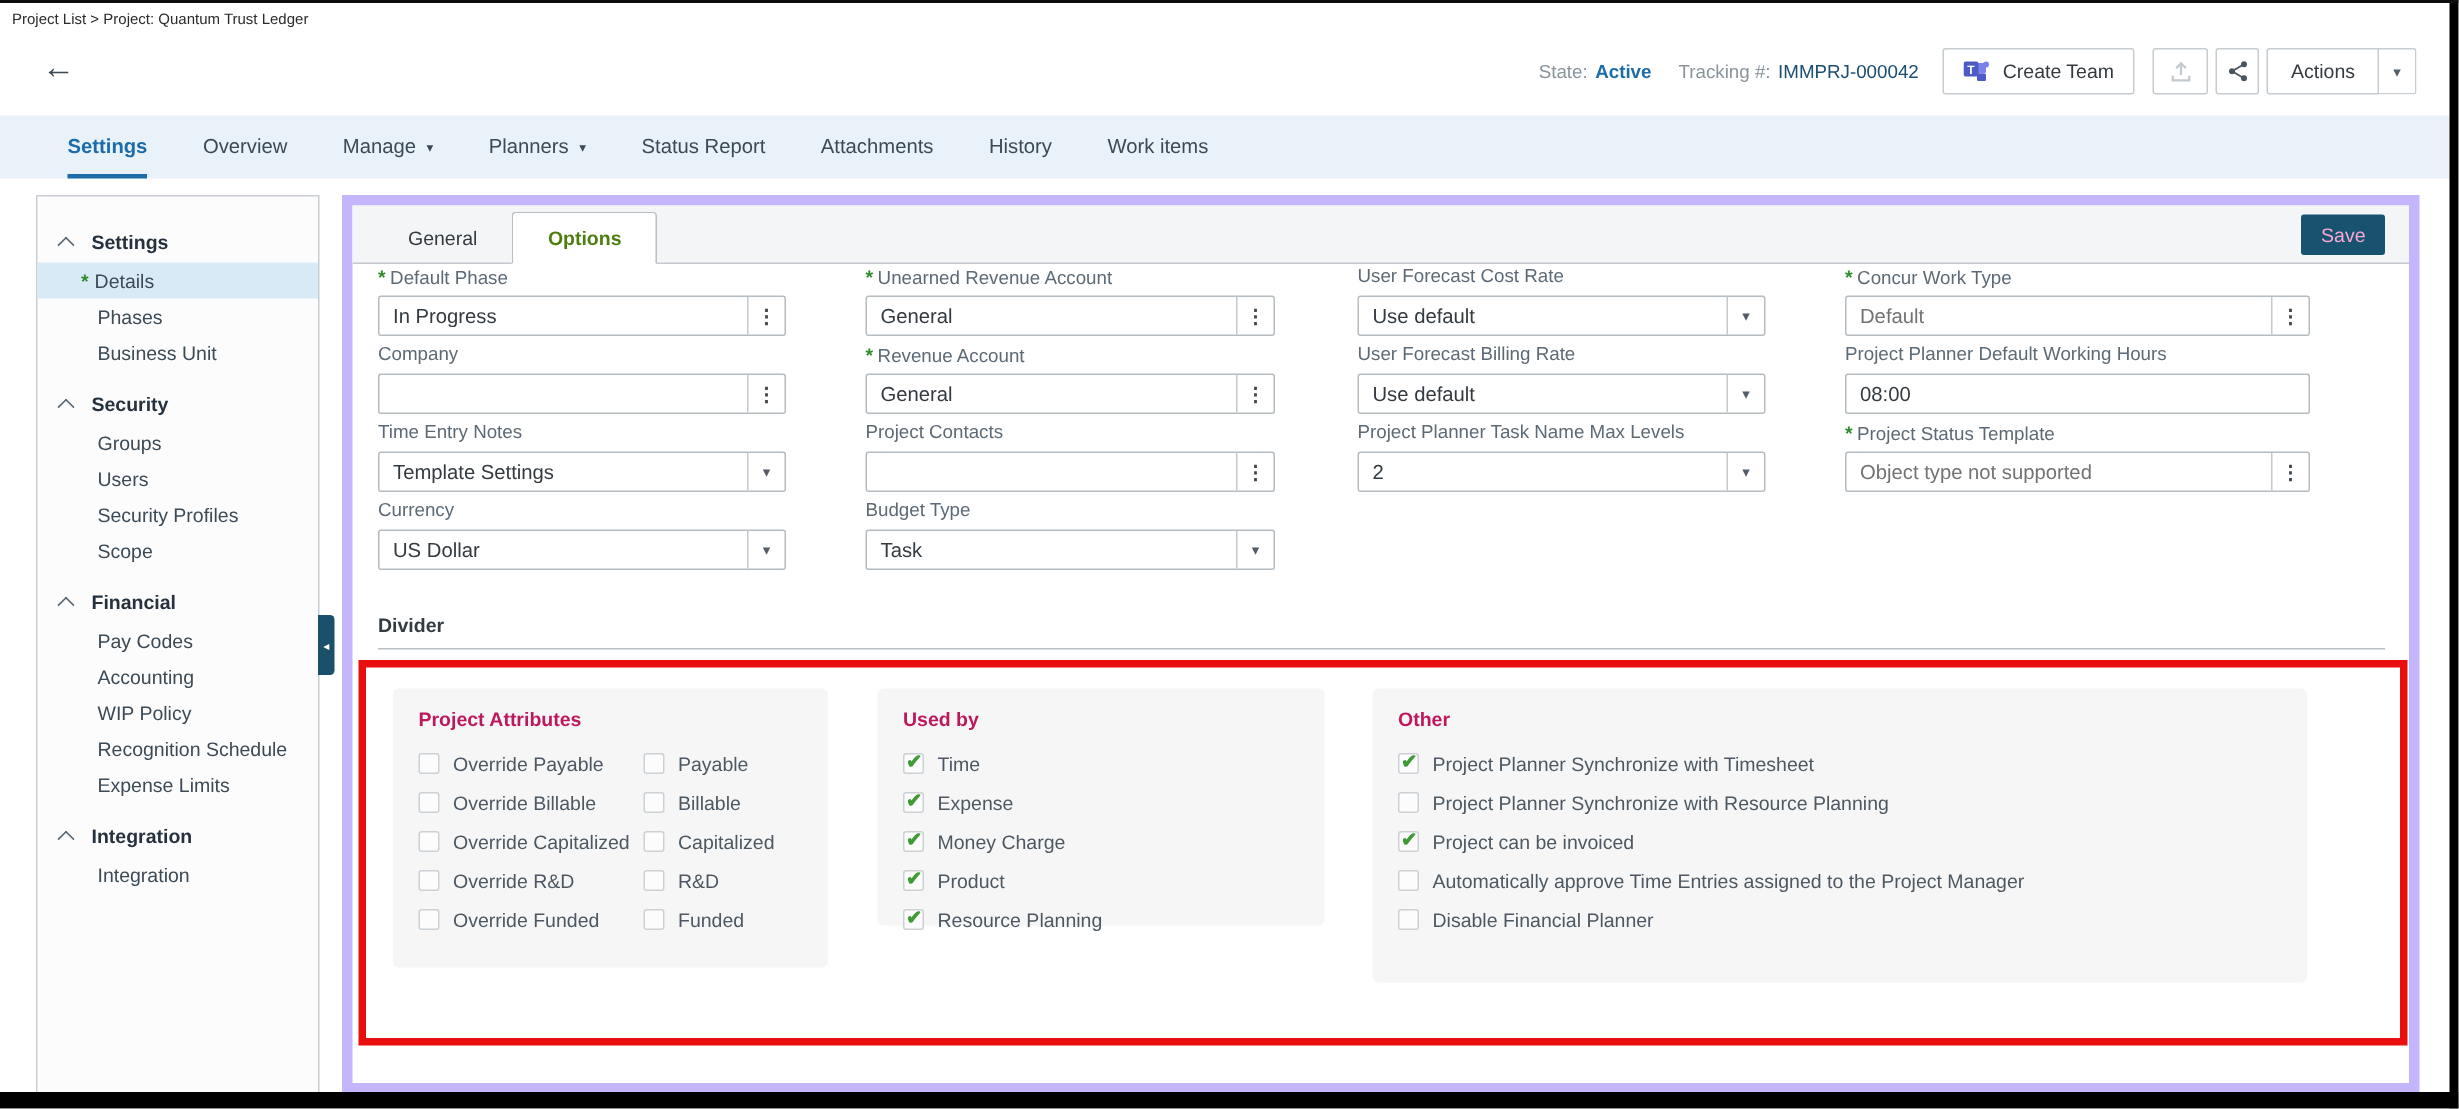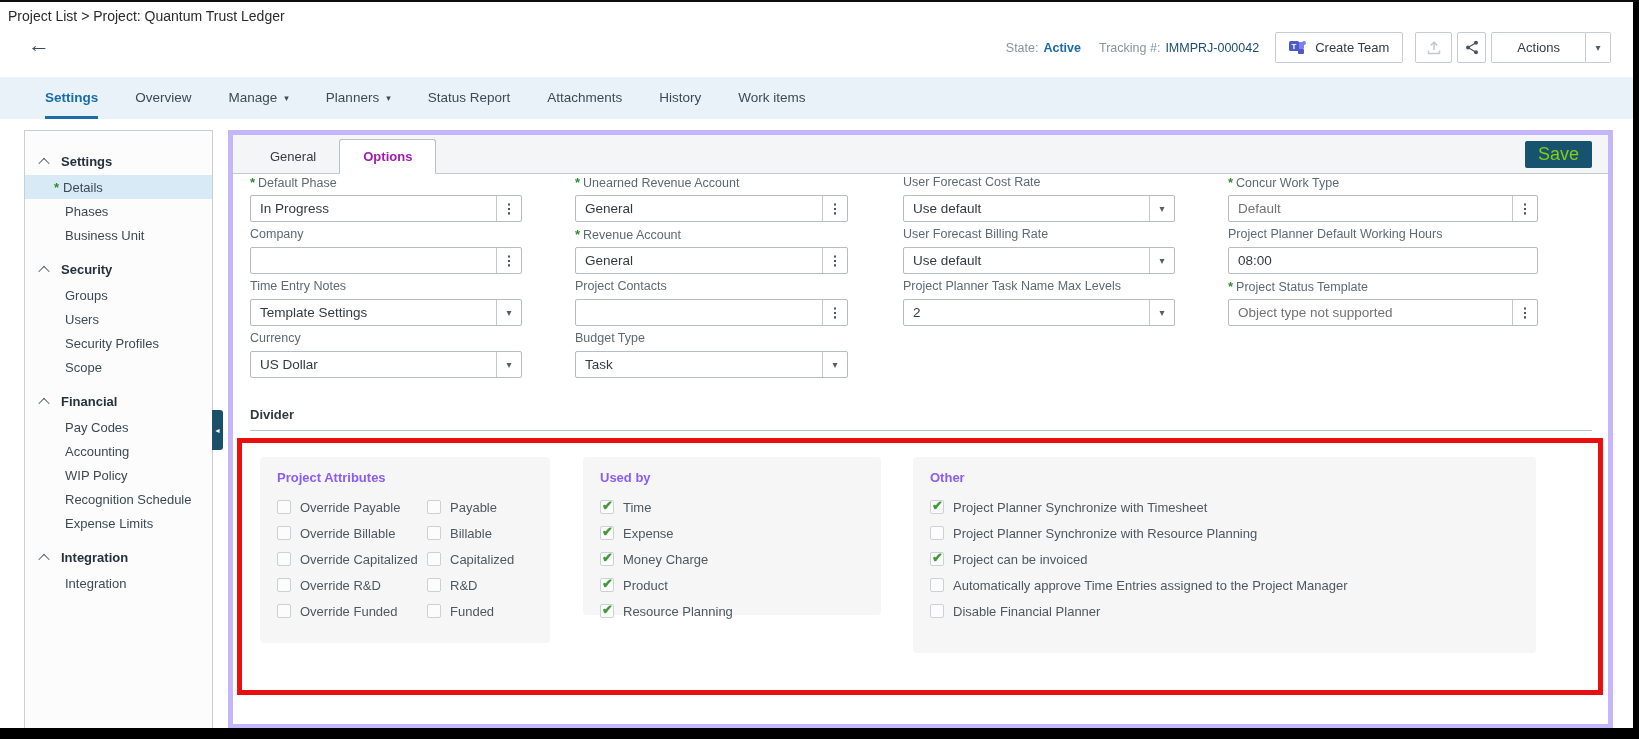--- a/index.html
+++ b/index.html
@@ -2,57 +2,57 @@
 <html><head>
 <meta charset="utf-8">
 <style>
   * { margin:0; padding:0; box-sizing:border-box; }
   body { font-family:"Liberation Sans", sans-serif; background:#000; }
   .page { position:relative; width:1639px; height:739px; background:#fff; overflow:hidden; border-top:2px solid #0d0d0d; }
   .black-right { position:absolute; top:0; right:0; width:6px; height:100%; background:#000; }
   .black-bottom { position:absolute; left:0; bottom:0; width:100%; height:11px; background:#000; }
 
   
-  .breadcrumb { position:absolute; left:8px; top:6px; font-size:14px; color:#2b2b2b; cursor:pointer; }
+  .breadcrumb { position:absolute; left:8px; top:6px; font-size:10px; color:#2b2b2b; cursor:pointer; }
   .titlebar { position:absolute; left:28px; top:32px; display:flex; align-items:center; gap:15px; }
   .backarrow { font-size:22px; color:#3c4a55; cursor:pointer; line-height:1; }
   .pagetitle { font-size:23px; color:#323a42; letter-spacing:.2px; }
 
   .meta { position:absolute; right:28px; top:30px; display:flex; align-items:center; font-size:12.5px; color:#8a949c; }
   .meta .lbl { margin-right:5px; }
   .state-val { color:#1b6ca8; font-weight:700; margin-right:18px; }
   .track-val { color:#1c4d72; font-weight:400; margin-right:16px; }
   .btn { height:31px; border:1px solid #c6ccd2; border-radius:2px; background:#fff; display:flex; align-items:center; justify-content:center; font-size:13px; color:#333a40; cursor:pointer; }
   .btn-team { padding:0 13px; gap:8px; margin-right:12px; }
   .btn-export { width:37px; margin-right:5px; }
   .btn-share { width:29px; margin-right:5px; }
-  .btn-actions { padding:0 25px; border-radius:2px 0 0 2px; }
+  .btn-actions { padding:0 15px; border-radius:2px 0 0 2px; }
   .btn-caret { width:25px; border-left:none; border-radius:0 2px 2px 0; color:#555e66; font-size:10px; }
 
   
   .navstrip { position:absolute; left:0; top:75px; right:6px; height:42px; background:#e9f2f9; display:flex; align-items:stretch; padding-left:45px; gap:37px; }
   .navtab { display:flex; align-items:center; gap:7px; font-size:13.5px; color:#3c4a55; cursor:pointer; border-bottom:3px solid transparent; padding-top:2px; }
   .navtab.active { color:#1b6ca8; font-weight:700; border-bottom-color:#1b6ca8; }
   .ncaret { font-size:9px; color:#3c4a55; }
 
   
   .sidebar { position:absolute; left:24px; top:128px; width:189px; height:599px; background:#fcfcfd; border:1px solid #c9ced3; padding-top:8px; }
   .sheader { height:27px; display:flex; align-items:center; gap:13px; padding-left:15px; font-weight:700; font-size:13px; color:#25323d; margin-top:9px; cursor:pointer; }
   .chev { width:8px; height:8px; border-left:1.7px solid #55616b; border-top:1.7px solid #55616b; transform:rotate(45deg) translate(1px,1px); flex:none; }
   .sitem { height:24px; display:flex; align-items:center; padding-left:40px; font-size:13px; color:#3c4a55; cursor:pointer; }
   .sitem.selected { background:#d9eaf7; padding-left:29px; }
   .sitem .req { margin-right:4px; }
   .collapse-handle { position:absolute; left:212px; top:408px; width:11px; height:40px; background:#1b506b; border-radius:0 3px 3px 0; display:flex; align-items:center; justify-content:center; color:#fff; font-size:8px; cursor:pointer; z-index:5; }
 
   
-  .panel { position:absolute; left:228px; top:128px; width:1385px; height:599px; background:#fff; border:5px solid #c4b5fd; }
+  .panel { position:absolute; left:228px; top:128px; width:1385px; height:599px; background:#fff; border:7px solid #c4b5fd; }
   .panelstrip { position:relative; height:39px; background:#f4f5f6; border-bottom:1px solid #c3c9ce; display:flex; align-items:flex-end; padding-left:14px; }
   .ptab { padding:9px 23px; font-size:13px; color:#333a40; cursor:pointer; }
-  .ptab.active { background:#fff; border:1px solid #b9bfc4; border-bottom:1px solid #fff; margin-bottom:-1px; font-weight:700; border-radius:3px 3px 0 0; color:#a21caf; }
-  .savebtn { position:absolute; right:16px; top:6px; height:27px; padding:0 13px; background:#17536f; color:#84cc16; font-size:18px; display:flex; align-items:center; border-radius:2px; cursor:pointer; }
+  .ptab.active { background:#fff; border:1px solid #b9bfc4; border-bottom:1px solid #fff; margin-bottom:-1px; font-weight:700; border-radius:3px 3px 0 0; color:#4d7c0f; }
+  .savebtn { position:absolute; right:16px; top:6px; height:27px; padding:0 13px; background:#17536f; color:#f9a8d4; font-size:13px; display:flex; align-items:center; border-radius:2px; cursor:pointer; }
 
   
   .fcol { position:absolute; top:40px; }
   .fcol.c1 { left:17px;  width:272px; }
   .fcol.c2 { left:342px; width:273px; }
   .fcol.c3 { left:670px; width:272px; }
   .fcol.c4 { left:995px; width:310px; }
   .field { margin-bottom:5px; }
   .flabel { font-size:12.5px; color:#5d6a75; height:16px; margin-bottom:4px; white-space:nowrap; }
   .req { color:#2e8b2e; font-weight:700; margin-right:3px; font-size:13px; }
@@ -64,21 +64,21 @@
   .control.dim .cval { color:#737373; }
 
   .divider { position:absolute; left:17px; right:16px; top:272px; font-weight:700; font-size:13px; color:#333a40; padding-bottom:8px; border-bottom:1px solid #b9c0c6; }
 
   
   .red-rect { position:absolute; left:4px; top:303px; width:1366px; height:257px; border:5px solid #ea0f0f; pointer-events:none; z-index:4; }
   .obox { position:absolute; background:#f6f6f6; border-radius:4px; padding:13px 17px; }
   .obox.b1 { left:27px;  top:322px; width:290px; height:186px; }
   .obox.b2 { left:350px; top:322px; width:298px; height:158px; }
   .obox.b3 { left:680px; top:322px; width:623px; height:196px; }
-  .obox-title { font-weight:700; font-size:13px; color:#8b5cf6; margin-bottom:9px; }
+  .obox-title { font-weight:700; font-size:13px; color:#be185d; margin-bottom:9px; }
   .cbrow { display:flex; align-items:center; height:26px; gap:9px; }
   .cb { width:14px; height:14px; border:1px solid #ccd1d5; background:#fcfcfc; border-radius:2px; position:relative; flex:none; cursor:pointer; }
   .cb.checked::after { content:"✔"; position:absolute; left:1px; top:-3px; font-size:13px; color:#3e9b35; font-weight:700; }
   .cblabel { font-size:13px; color:#4d5862; white-space:nowrap; }
   .pa-row { display:flex; }
   .pa-cell-l { width:150px; }
   .pa-cell-r { flex:1; }
 
   svg { display:block; }
 </style>

